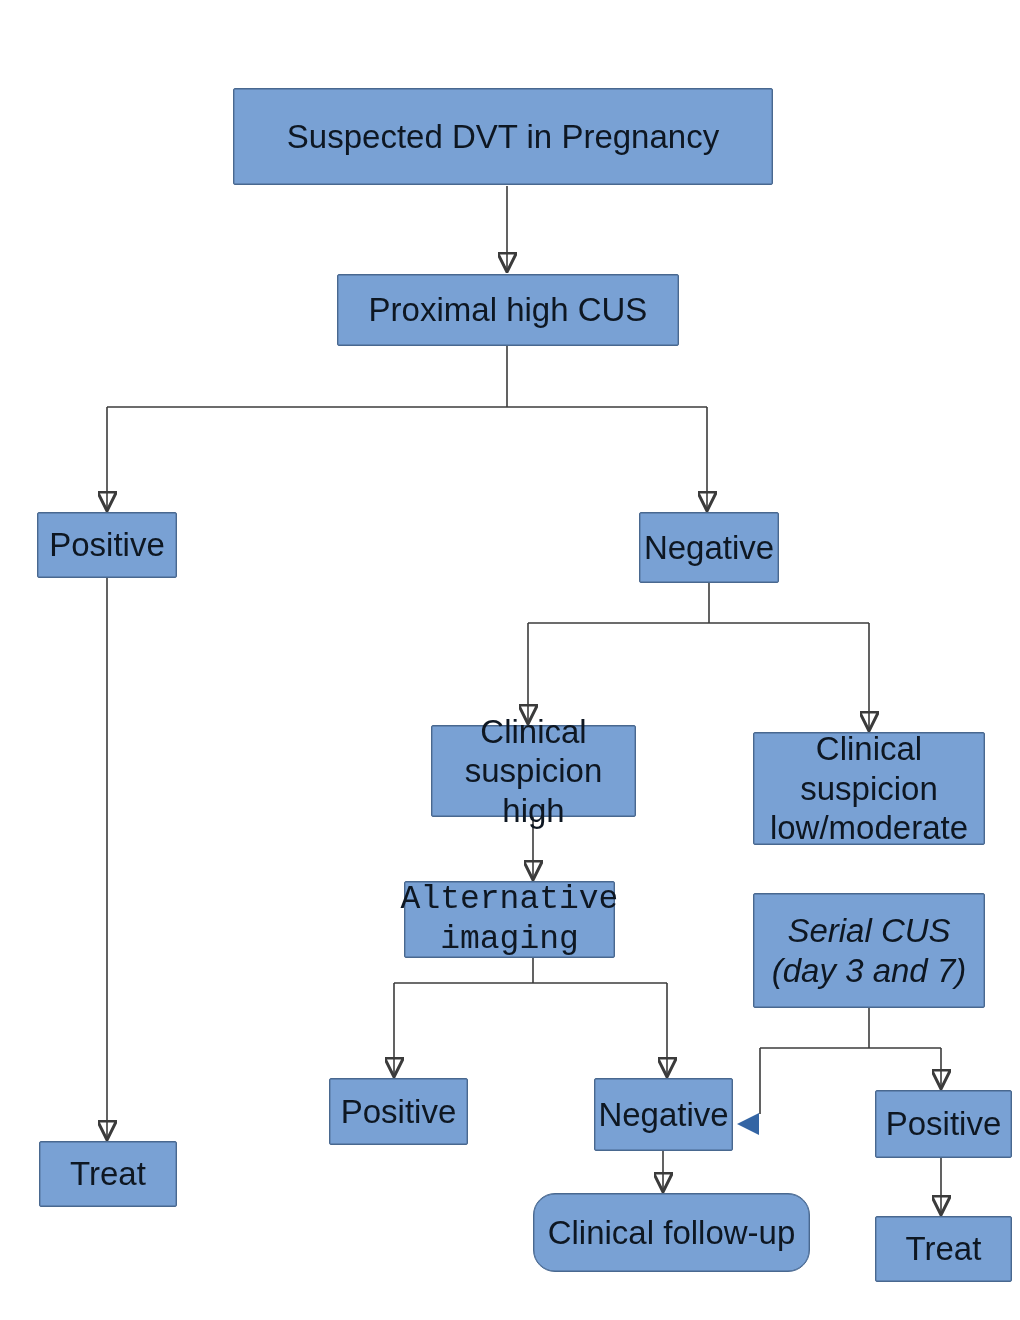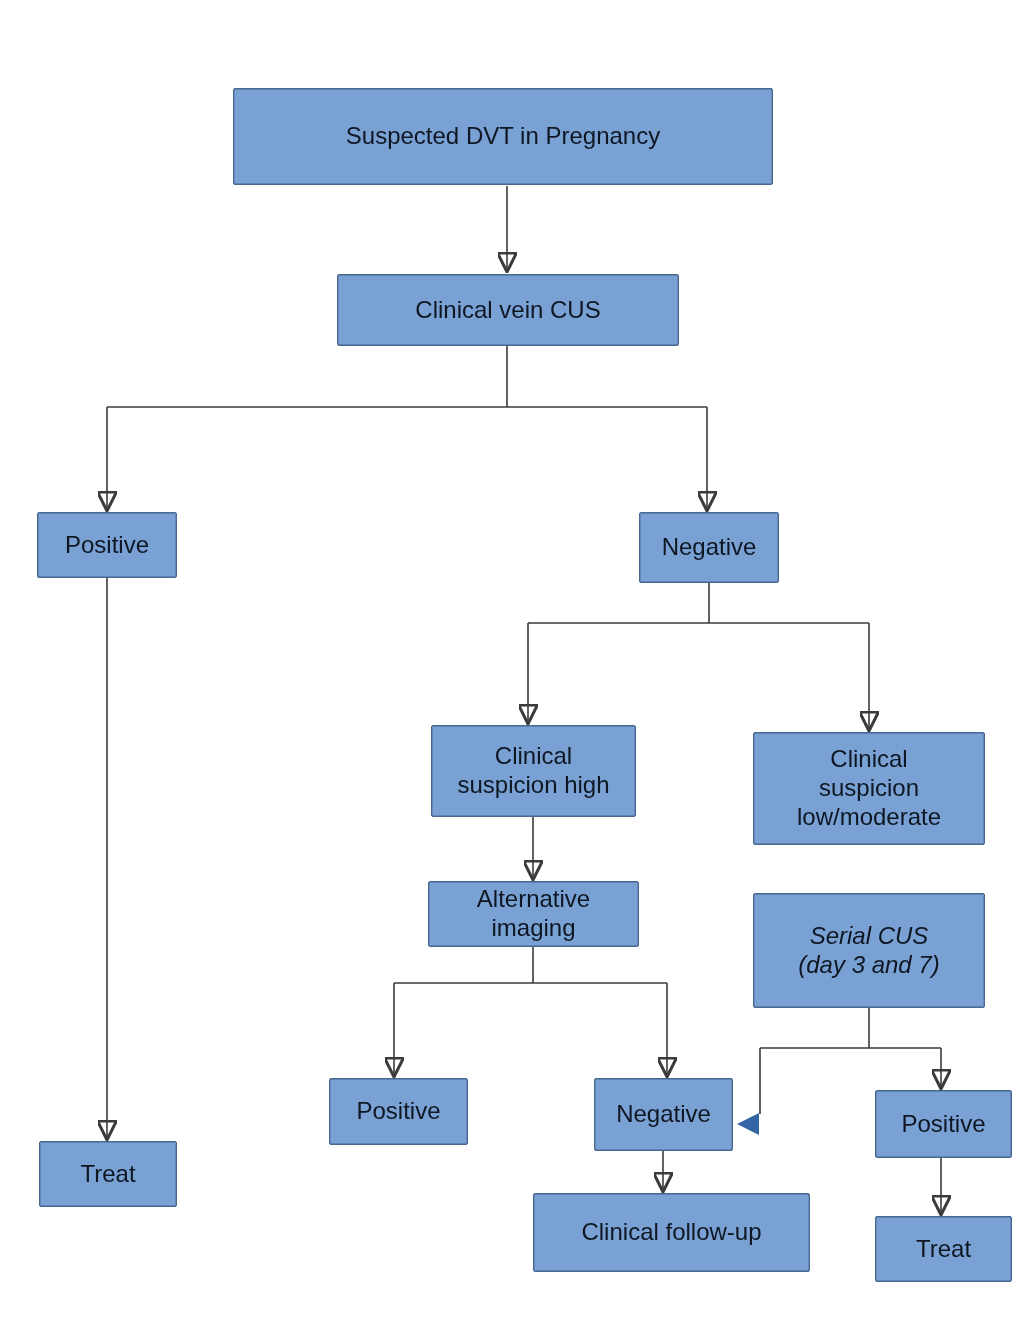--- a/index.html
+++ b/index.html
@@ -31,39 +31,39 @@
     position: absolute;
     box-sizing: border-box;
     background: #79a1d4;
     border: 1.6px solid #49688f;
     border-radius: 2px;
     display: flex;
     align-items: center;
     justify-content: center;
     text-align: center;
     color: #0e1722;
-    font-size: 24px;
+    font-size: 33px;
     line-height: 1.2;
     white-space: pre-line;
     box-shadow: 0 0 0 0.4px #49688f inset;
   }
   
   .n-suspected  { left: 233px; top: 88px;   width: 540px; height: 97px; }
   .n-proximal   { left: 337px; top: 274px;  width: 342px; height: 72px; }
   .n-positive1  { left: 37px;  top: 512px;  width: 140px; height: 66px; }
   .n-negative1  { left: 639px; top: 512px;  width: 140px; height: 71px; }
   .n-high       { left: 431px; top: 725px;  width: 205px; height: 92px; }
   .n-lowmod     { left: 753px; top: 732px;  width: 232px; height: 113px; }
-  .n-altimg     { left: 428px; top: 881px;  width: 211px; height: 66px; }
+  .n-altimg     { left: 404px; top: 881px;  width: 211px; height: 77px; font-family: Liberation Mono, monospace; }
   .n-serial     { left: 753px; top: 893px;  width: 232px; height: 115px; font-style: italic; }
   .n-positive2  { left: 329px; top: 1078px; width: 139px; height: 67px; }
   .n-negative2  { left: 594px; top: 1078px; width: 139px; height: 73px; }
   .n-positive3  { left: 875px; top: 1090px; width: 137px; height: 68px; }
   .n-treat1     { left: 39px;  top: 1141px; width: 138px; height: 66px; }
-  .n-followup   { left: 533px; top: 1193px; width: 277px; height: 79px; }
+  .n-followup   { left: 533px; top: 1193px; width: 277px; height: 79px; border-radius: 22px; }
   .n-treat2     { left: 875px; top: 1216px; width: 137px; height: 66px; }
 </style>
 </head>
 <body>
 
 <div class="canvas">
 
   <svg class="edges" width="1020" height="1320" viewBox="0 0 1020 1320" xmlns="http://www.w3.org/2000/svg">
     <defs>
       <marker id="arrow" viewBox="0 0 10 10" refX="9.5" refY="5" markerWidth="21" markerHeight="19" orient="auto" markerUnits="userSpaceOnUse">
@@ -99,21 +99,21 @@
     <path d="M107 578 V1139" marker-end="url(#arrow)"></path>
     <path d="M663 1151 V1191" marker-end="url(#arrow)"></path>
     <path d="M941 1158 V1214" marker-end="url(#arrow)"></path>
   </svg>
 
   <div class="node n-suspected">
     <span>Suspected DVT in Pregnancy</span>
   </div>
 
   <div class="node n-proximal">
-    <span>Clinical vein CUS</span>
+    <span>Proximal high CUS</span>
   </div>
 
   <div class="node n-positive1">
     <span>Positive</span>
   </div>
 
   <div class="node n-negative1">
     <span>Negative</span>
   </div>
 

